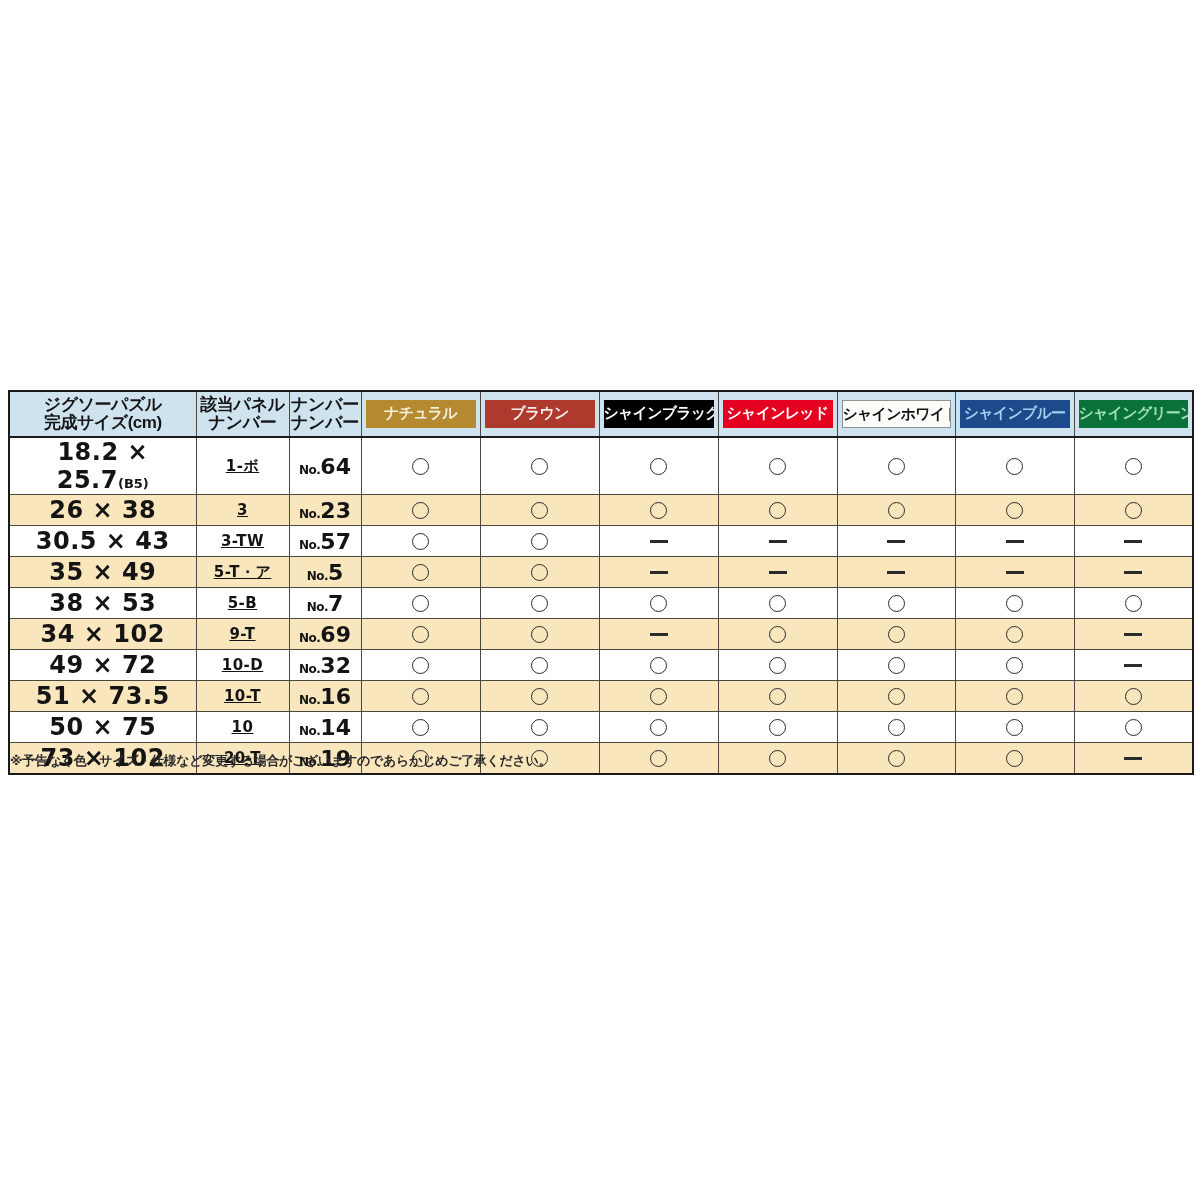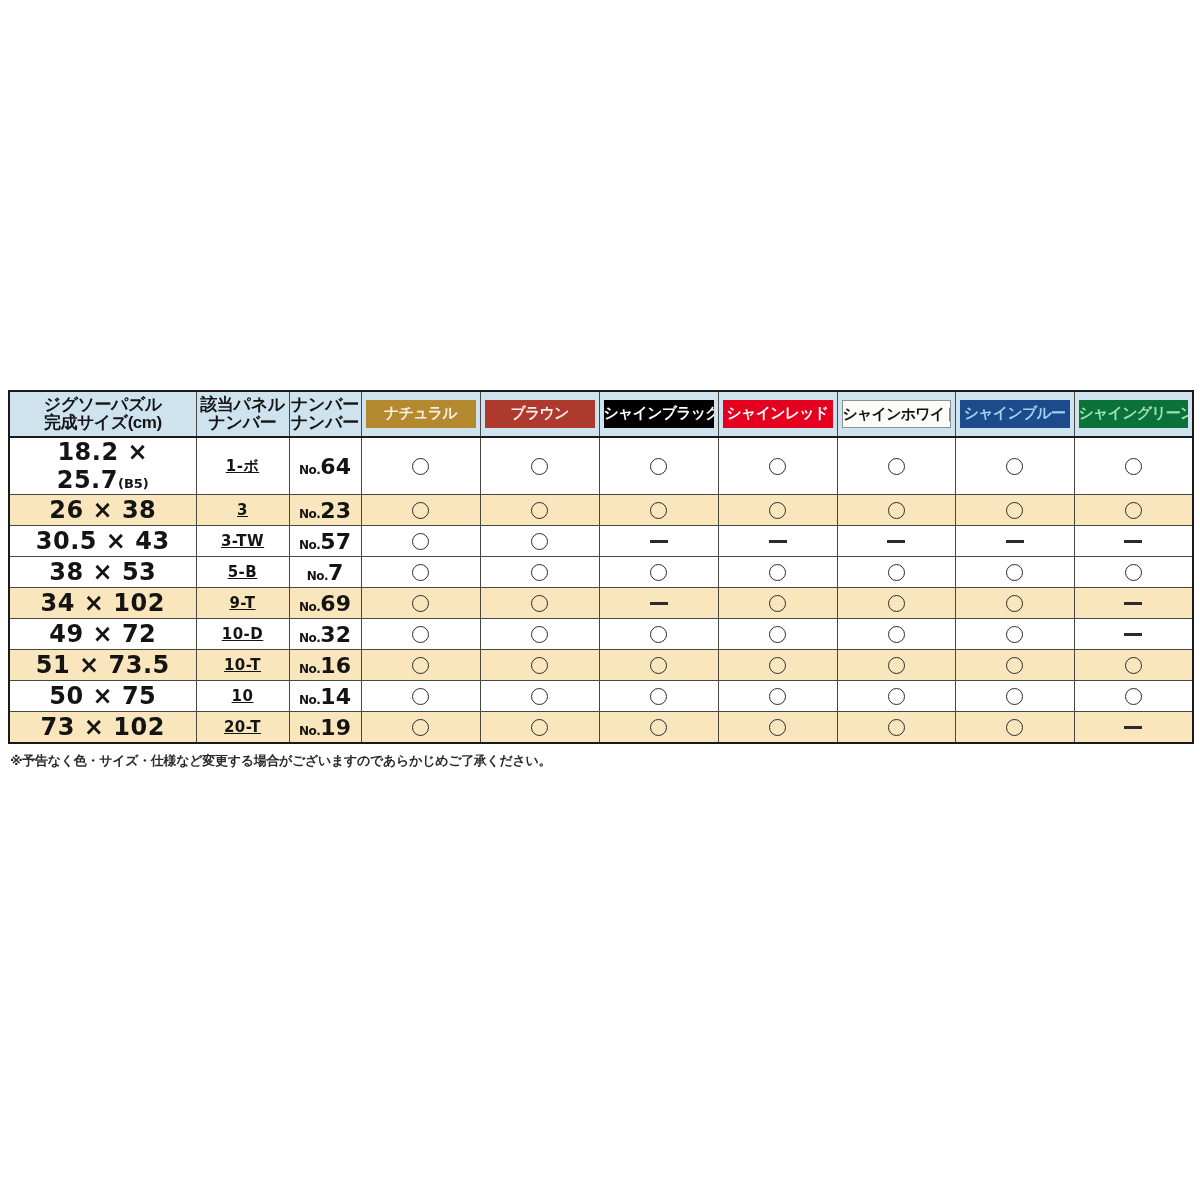--- a/index.html
+++ b/index.html
@@ -218,20 +218,32 @@
           <td class="c-panel">3-TW</td>
           <td class="c-epoch"><span class="no">No.</span><span>57</span></td>
           <td class="mark"><span class="circle"></span></td>
           <td class="mark"><span class="circle"></span></td>
           <td class="mark"><span class="dash"></span></td>
           <td class="mark"><span class="dash"></span></td>
           <td class="mark"><span class="dash"></span></td>
           <td class="mark"><span class="dash"></span></td>
           <td class="mark"><span class="dash"></span></td>
         </tr>
+        <tr class="row alt">
+          <td class="c-size">35 × 49</td>
+          <td class="c-panel">5-T・ア</td>
+          <td class="c-epoch"><span class="no">No.</span><span>5</span></td>
+          <td class="mark"><span class="circle"></span></td>
+          <td class="mark"><span class="circle"></span></td>
+          <td class="mark"><span class="dash"></span></td>
+          <td class="mark"><span class="dash"></span></td>
+          <td class="mark"><span class="dash"></span></td>
+          <td class="mark"><span class="dash"></span></td>
+          <td class="mark"><span class="dash"></span></td>
+        </tr>
         <tr class="row plain">
           <td class="c-size">38 × 53</td>
           <td class="c-panel">5-B</td>
           <td class="c-epoch"><span class="no">No.</span><span>7</span></td>
           <td class="mark"><span class="circle"></span></td>
           <td class="mark"><span class="circle"></span></td>
           <td class="mark"><span class="circle"></span></td>
           <td class="mark"><span class="circle"></span></td>
           <td class="mark"><span class="circle"></span></td>
           <td class="mark"><span class="circle"></span></td>

